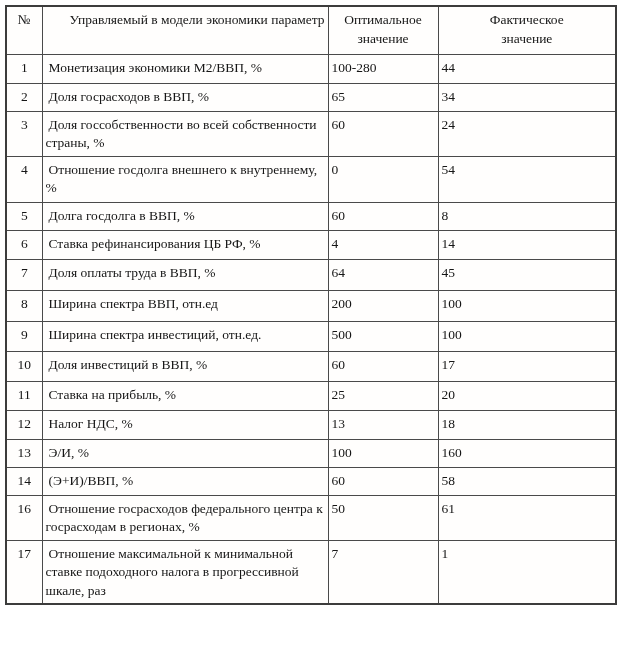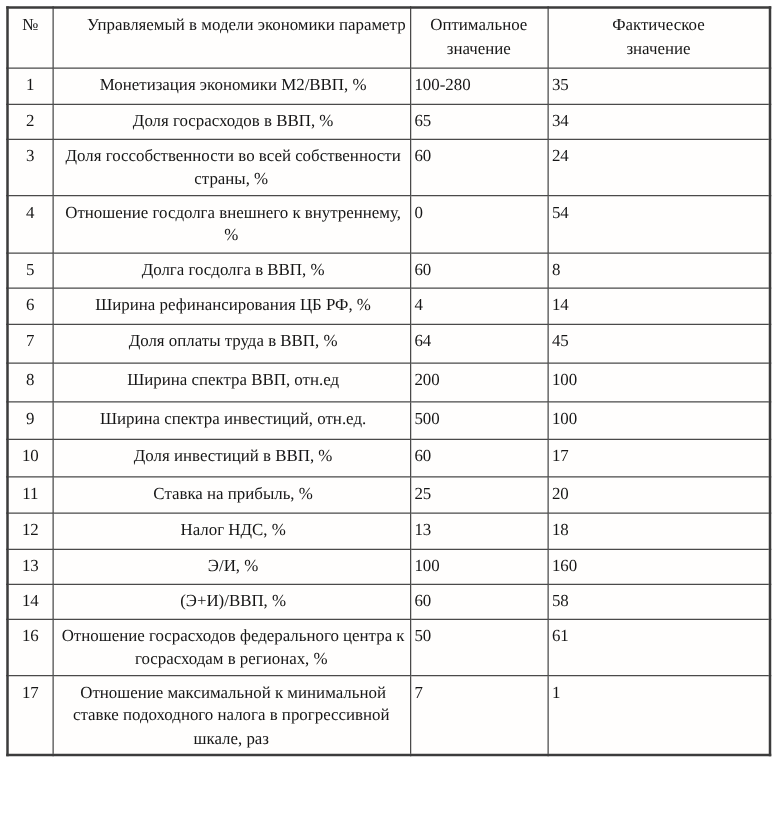--- a/index.html
+++ b/index.html
@@ -32,21 +32,21 @@
     font-weight: normal;
     padding: 4px 3px 2px 3px;
     overflow: hidden;
   }
   col.c-num   { width: 36px;  }
   col.c-param { width: 286px; }
   col.c-opt   { width: 110px; }
   col.c-act   { width: 178px; }
 
   .cell-num    { text-align: center; }
-  .cell-param  { text-align: center; padding-left: 4px; text-indent: 3px; }
+  .cell-param  { text-align: left; padding-left: 4px; text-indent: 3px; }
   .cell-center { }
 
   thead th { text-align: center; }
   thead th.cell-param { text-align: right; }
   thead .hdr-wrap {
     display: inline-block;
     max-width: 100px;
   }
 
   
@@ -86,21 +86,21 @@
         <th class="cell-param">Управляемый в модели экономики параметр</th>
         <th class="cell-center"><span class="hdr-wrap">Оптимальное значение</span></th>
         <th class="cell-center"><span class="hdr-wrap">Фактическое значение</span></th>
       </tr>
     </thead>
     <tbody>
       <tr class="r1">
         <td class="cell-num">1</td>
         <td class="cell-param">Монетизация экономики М2/ВВП, %</td>
         <td class="cell-center">100-280</td>
-        <td class="cell-center">35</td>
+        <td class="cell-center">44</td>
       </tr>
       <tr class="r2">
         <td class="cell-num">2</td>
         <td class="cell-param">Доля госрасходов в ВВП, %</td>
         <td class="cell-center">65</td>
         <td class="cell-center">34</td>
       </tr>
       <tr class="r3">
         <td class="cell-num">3</td>
         <td class="cell-param">Доля госсобственности во всей собственности страны, %</td>
@@ -114,21 +114,21 @@
         <td class="cell-center">54</td>
       </tr>
       <tr class="r5">
         <td class="cell-num">5</td>
         <td class="cell-param">Долга госдолга в ВВП, %</td>
         <td class="cell-center">60</td>
         <td class="cell-center">8</td>
       </tr>
       <tr class="r6">
         <td class="cell-num">6</td>
-        <td class="cell-param">Ширина рефинансирования ЦБ РФ, %</td>
+        <td class="cell-param">Ставка рефинансирования ЦБ РФ, %</td>
         <td class="cell-center">4</td>
         <td class="cell-center">14</td>
       </tr>
       <tr class="r7">
         <td class="cell-num">7</td>
         <td class="cell-param">Доля оплаты труда в ВВП, %</td>
         <td class="cell-center">64</td>
         <td class="cell-center">45</td>
       </tr>
       <tr class="r8">

